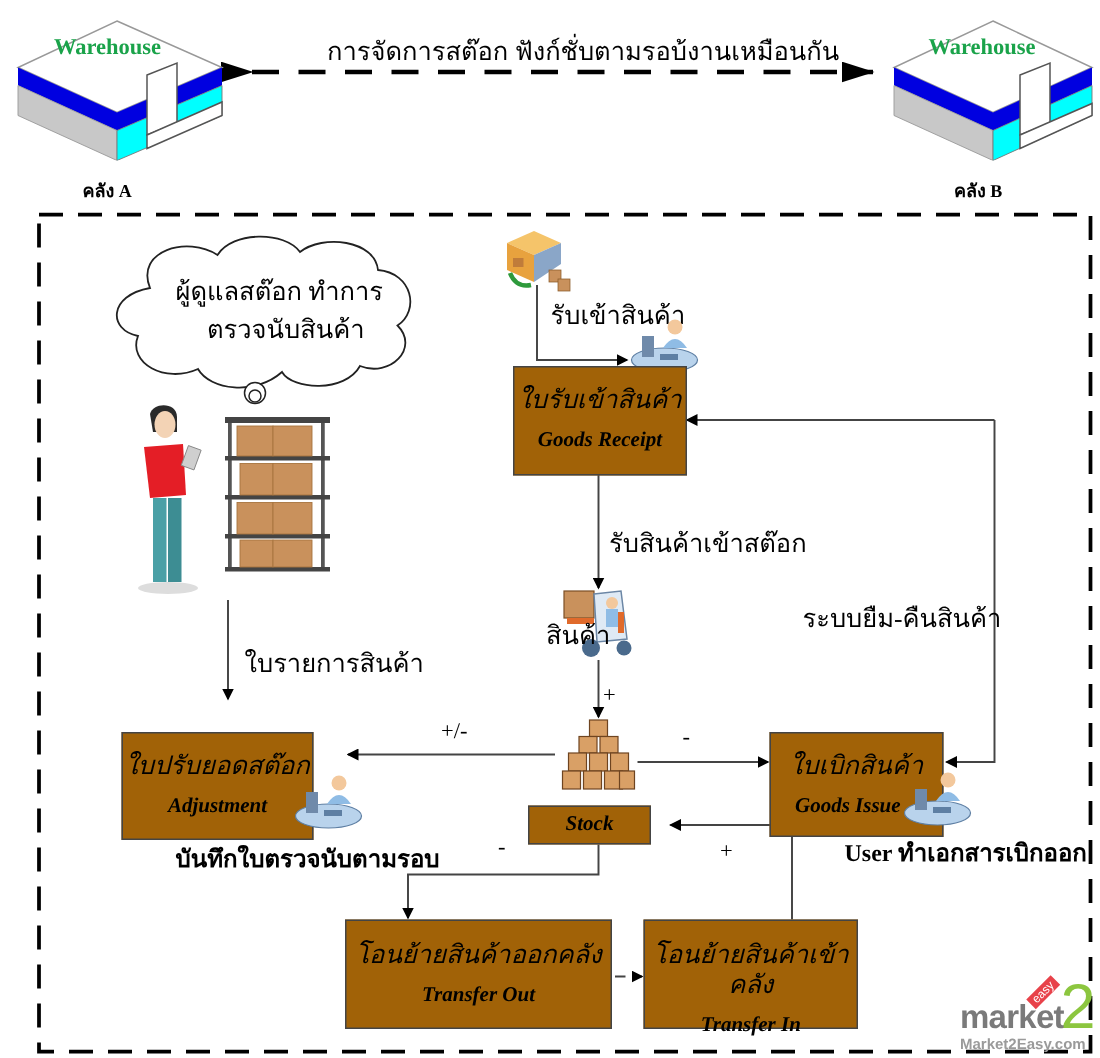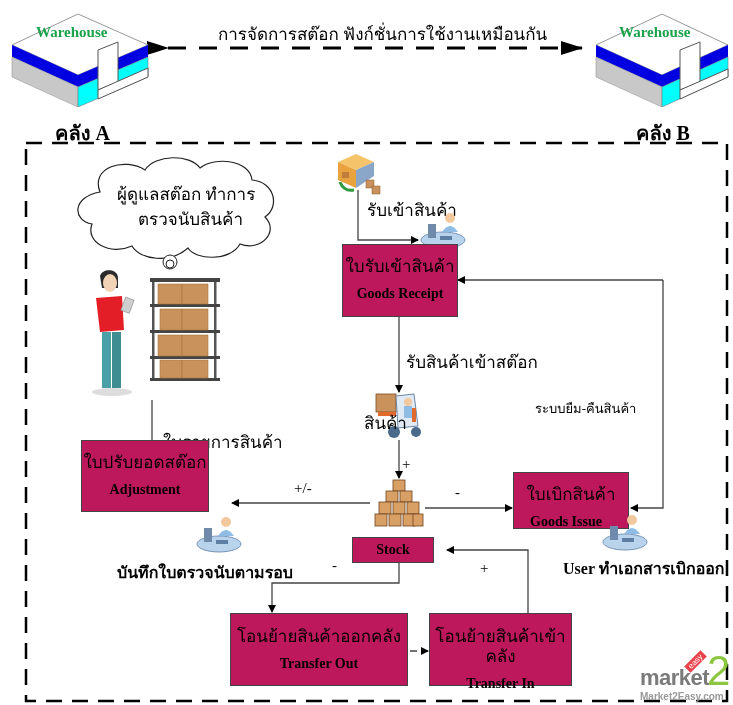--- a/index.html
+++ b/index.html
@@ -1,23 +1,23 @@
 <!DOCTYPE html>
 <html><head>
 <meta charset="utf-8">
 <style>
   html,body{margin:0;padding:0;background:#fff;}
   body{width:733px;height:705px;position:relative;overflow:hidden;font-family:"Liberation Serif","DejaVu Serif",serif;color:#000;}
   .abs{position:absolute;}
   svg.lines{position:absolute;left:0;top:0;width:733px;height:705px;}
-  .box{position:absolute;background:#be185d;border:1.3px solid #444;box-sizing:border-box;text-align:center;}
+  .box{position:absolute;background:#a16207;border:1.3px solid #444;box-sizing:border-box;text-align:center;font-style:italic;}
   .th{font-size:17px;line-height:20px;}
   .en{font-size:14px;font-weight:bold;line-height:18px;}
   .lbl{position:absolute;font-size:16px;white-space:nowrap;}
-  .wh-label{position:absolute;font-size:20px;font-weight:bold;white-space:nowrap;}
+  .wh-label{position:absolute;font-size:12px;font-weight:bold;white-space:nowrap;}
   .sign{position:absolute;font-size:15px;}
   .wm{position:absolute;font-family:"Liberation Sans","DejaVu Sans",sans-serif;}
 </style>
 </head>
 <body>
 
 <svg class="lines" viewBox="0 0 733 705">
   <defs>
     <marker id="ah" markerWidth="8" markerHeight="8" refX="7" refY="4" orient="auto" markerUnits="userSpaceOnUse">
       <path d="M0,0 L8,4 L0,8 z" fill="#000"></path>
@@ -48,21 +48,21 @@
   <polyline points="663,280 663,508 631,508" fill="none" stroke="#444" stroke-width="1.3" marker-end="url(#ah)"></polyline>
   <polyline points="663,280 458,280" fill="none" stroke="#444" stroke-width="1.3" marker-end="url(#ah)"></polyline>
 
   <polyline points="399,563 399,583 272,583 272,612" fill="none" stroke="#444" stroke-width="1.3" marker-end="url(#ah)"></polyline>
 
   <polyline points="528,613 528,550 447,550" fill="none" stroke="#444" stroke-width="1.3" marker-end="url(#ah)"></polyline>
 
   <line x1="362" y1="651" x2="428" y2="651" stroke="#444" stroke-width="1.3" stroke-dasharray="7,5" marker-end="url(#ah)"></line>
 </svg>
 
-<div class="lbl" style="left:218px;top:20px;font-size:17px;">การจัดการสต๊อก ฟังก์ชั่นการใช้งานเหมือนกัน</div>
+<div class="lbl" style="left:218px;top:20px;font-size:17px;">การจัดการสต๊อก ฟังก์ชั่บตามรอบ้งานเหมือนกัน</div>
 
 <div class="abs" style="left:10px;top:12px;width:140px;height:95px;">
   <svg width="140" height="95" viewBox="0 0 140 95">
     <polygon points="68,2 138,33 68,63 2,33" fill="#fff" stroke="#999" stroke-width="1"></polygon>
     <polygon points="2,33 68,63 68,75 2,45" fill="#0000e0"></polygon>
     <polygon points="68,63 138,33 138,45 68,75" fill="#0000e0"></polygon>
     <polygon points="2,45 68,75 68,95 2,65" fill="#c8c8c8" stroke="#999" stroke-width="0.6"></polygon>
     <polygon points="68,75 138,45 138,65 68,95" fill="#00ffff" stroke="#777" stroke-width="0.6"></polygon>
     <polygon points="88,38 108,30 108,70 88,78" fill="#fff" stroke="#555" stroke-width="1"></polygon>
     <polygon points="88,78 138,56 138,65 88,87" fill="#fff" stroke="#555" stroke-width="1"></polygon>
@@ -186,39 +186,39 @@
         <rect x="34" y="24" width="12" height="12"></rect>
       <rect x="2" y="36" width="12" height="12"></rect>
         <rect x="16" y="36" width="12" height="12"></rect>
         <rect x="30" y="36" width="12" height="12"></rect>
         <rect x="40" y="36" width="10" height="12"></rect>
     </g>
   </svg>
 </div>
 
 <div class="lbl" style="left:163px;top:428px;font-size:17px;text-align:right;">ใบรายการสินค้า</div>
-<div class="lbl" style="left:535px;top:398px;font-size:13px;">ระบบยืม-คืนสินค้า</div>
-
-<div class="box" style="left:81px;top:440px;width:128px;height:72px;padding-top:12px;">
+<div class="lbl" style="left:535px;top:398px;font-size:17px;">ระบบยืม-คืนสินค้า</div>
+
+<div class="box" style="left:81px;top:488px;width:128px;height:72px;padding-top:12px;">
   <div class="th">ใบปรับยอดสต๊อก</div>
   <div class="en" style="margin-top:8px;">Adjustment</div>
 </div>
 <div class="abs" style="left:196px;top:514px;width:46px;height:40px;">
   <svg width="46" height="40" viewBox="0 0 46 40">
     <ellipse cx="23" cy="30" rx="22" ry="8" fill="#b9d3ec" stroke="#5e7fa3" stroke-width="0.8"></ellipse>
     <rect x="8" y="14" width="8" height="14" fill="#6f8aaa"></rect>
     <circle cx="30" cy="8" r="5" fill="#f3c89c"></circle>
     <path d="M22,22 Q30,10 38,22 Z" fill="#8fbce5"></path>
     <rect x="20" y="26" width="12" height="4" fill="#5e7fa3"></rect>
   </svg>
 </div>
 <div class="sign" style="left:294px;top:480px;">+/-</div>
 <div class="sign" style="left:455px;top:484px;">-</div>
 
-<div class="box" style="left:513px;top:472px;width:116px;height:57px;padding-top:12px;">
+<div class="box" style="left:513px;top:488px;width:116px;height:70px;padding-top:12px;">
   <div class="th">ใบเบิกสินค้า</div>
   <div class="en" style="margin-top:8px;text-align:left;padding-left:16px;">Goods Issue</div>
 </div>
 <div class="abs" style="left:602px;top:512px;width:46px;height:40px;">
   <svg width="46" height="40" viewBox="0 0 46 40">
     <ellipse cx="23" cy="30" rx="22" ry="8" fill="#b9d3ec" stroke="#5e7fa3" stroke-width="0.8"></ellipse>
     <rect x="8" y="14" width="8" height="14" fill="#6f8aaa"></rect>
     <circle cx="30" cy="8" r="5" fill="#f3c89c"></circle>
     <path d="M22,22 Q30,10 38,22 Z" fill="#8fbce5"></path>
     <rect x="20" y="26" width="12" height="4" fill="#5e7fa3"></rect>

